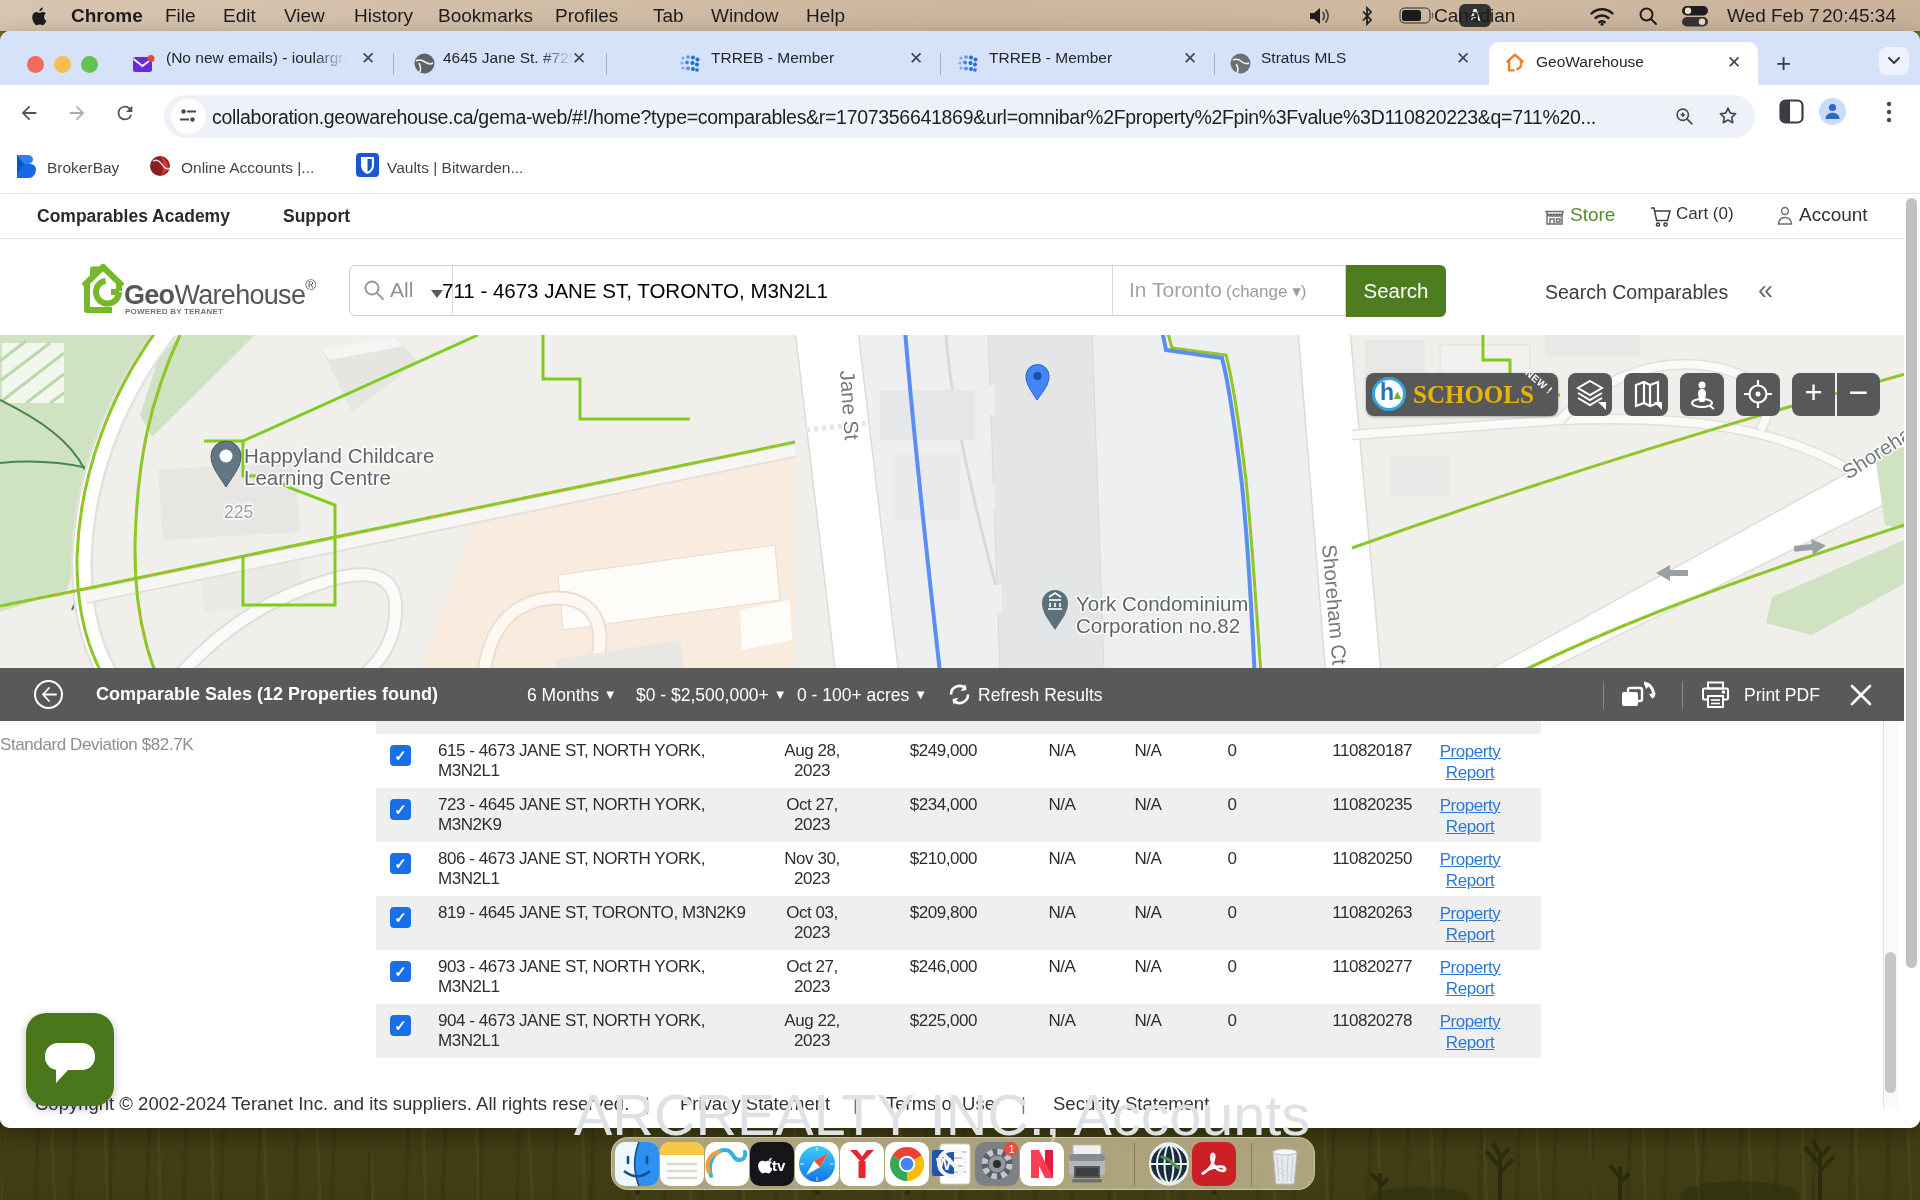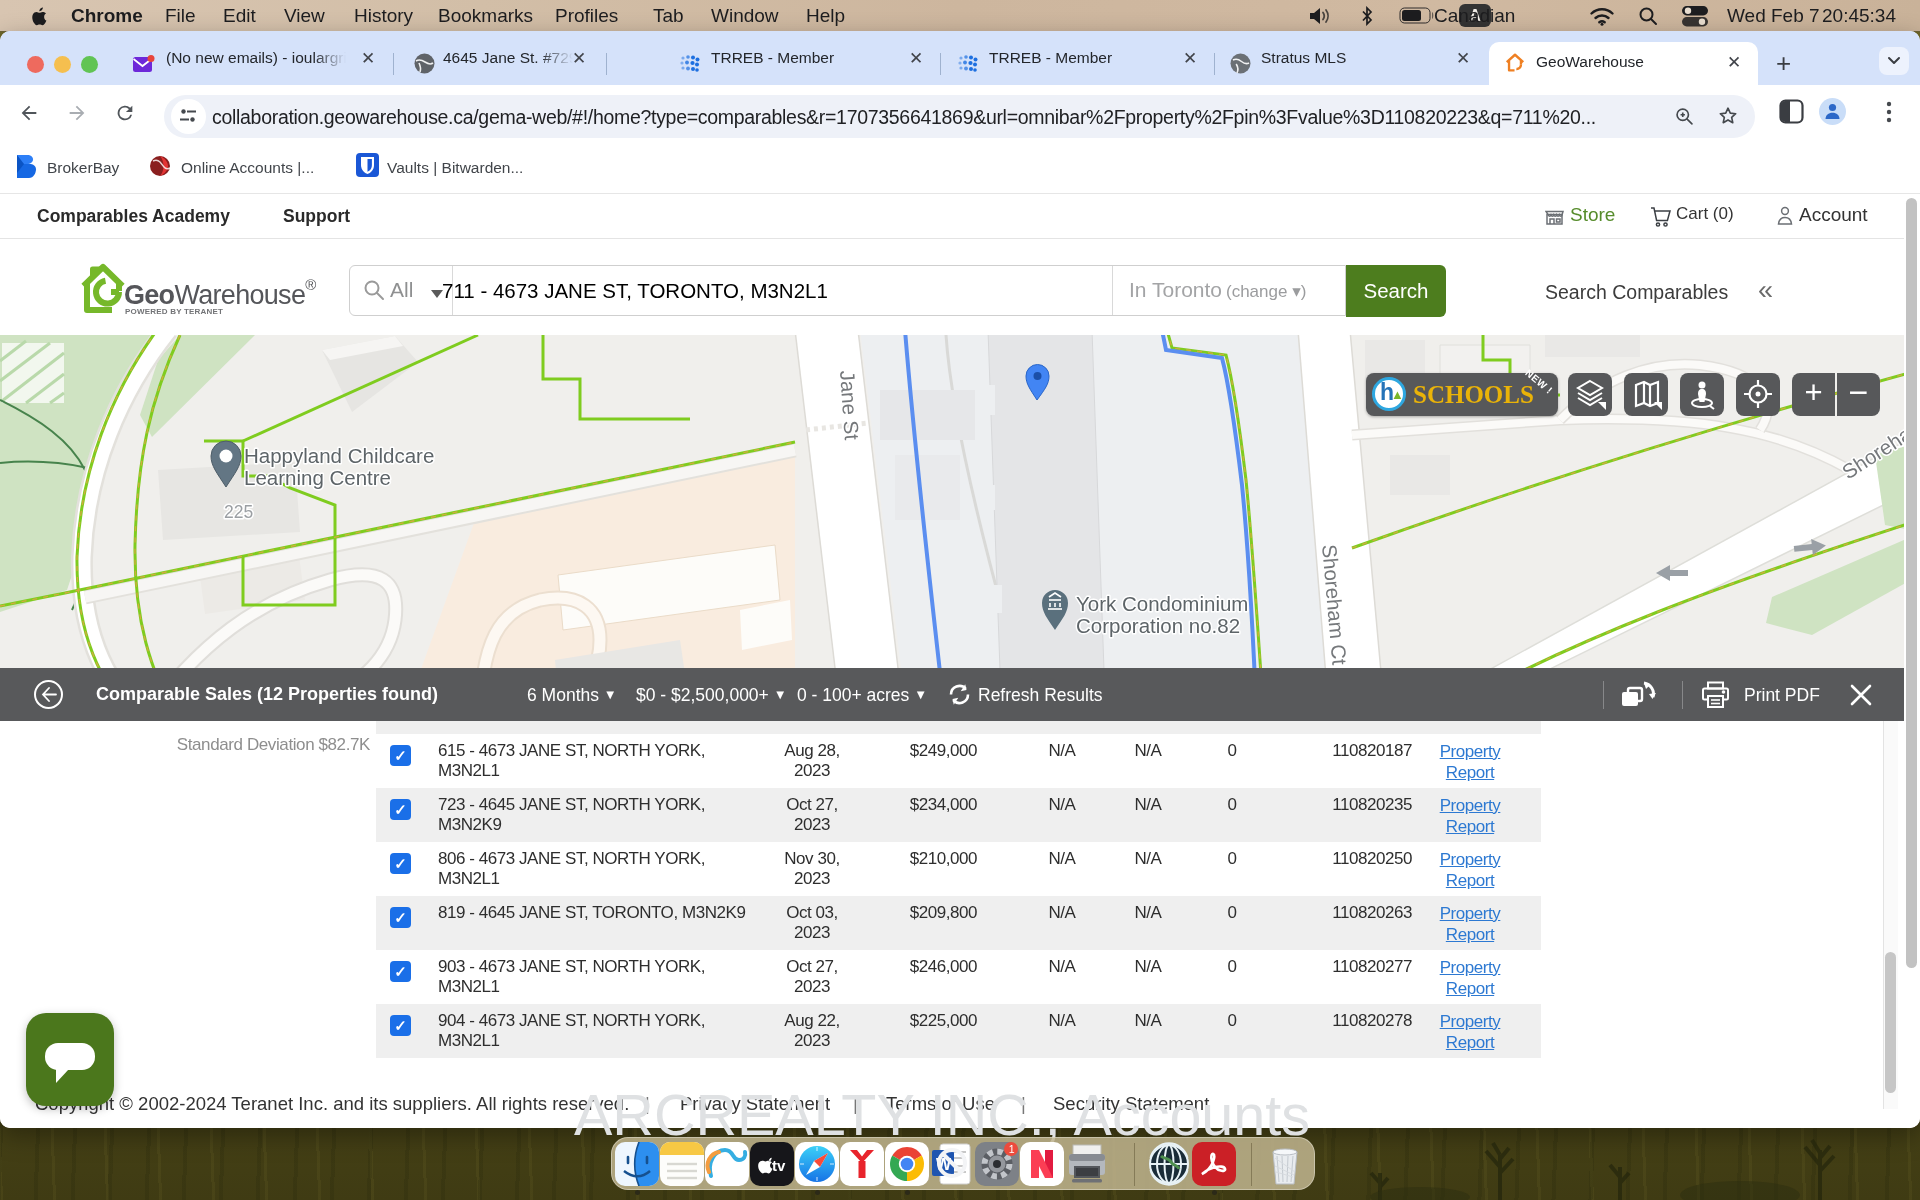--- a/index.html
+++ b/index.html
@@ -546,21 +546,21 @@
             <line x1="10" y1="22.5" x2="19" y2="22.5"></line>
           </g>
         </svg>
       <span class="abs" style="left:1744px;top:17px;font-size:17.5px">Print PDF</span>
       <svg class="abs" style="left:1849px;top:15px" width="24" height="24" viewBox="0 0 24 24">
           <path d="M3 3l18 18M21 3L3 21" stroke="#fff" stroke-width="2.6" stroke-linecap="round"></path>
         </svg>
     </div>
     <div class="abs" id="tablearea">
       <div class="abs" style="left:376px;top:0;width:1165px;height:13px;background:#efefef"></div>
-      <span class="abs" style="left:0;top:14px;width:370px;text-align:right;font-size:17px;letter-spacing:-0.4px;color:#8e8e8e">Standard Deviation $82.7K</span>
+      <span class="abs" style="left:0;top:14px;width:370px;text-align:left;font-size:17px;letter-spacing:-0.4px;color:#8e8e8e">Standard Deviation $82.7K</span>
       <div class="row" style="top:13px">
         <div class="cb">✓</div>
         <div class="addr">615 - 4673 JANE ST, NORTH YORK,<br>M3N2L1</div>
         <div class="dt">Aug 28,<br>2023</div>
         <div class="pr">$249,000</div>
           <div class="na1">N/A</div>
           <div class="na2">N/A</div>
           <div class="zz">0</div>
         <div class="pid">110820187</div>
         <div class="rep">Property Report</div>

